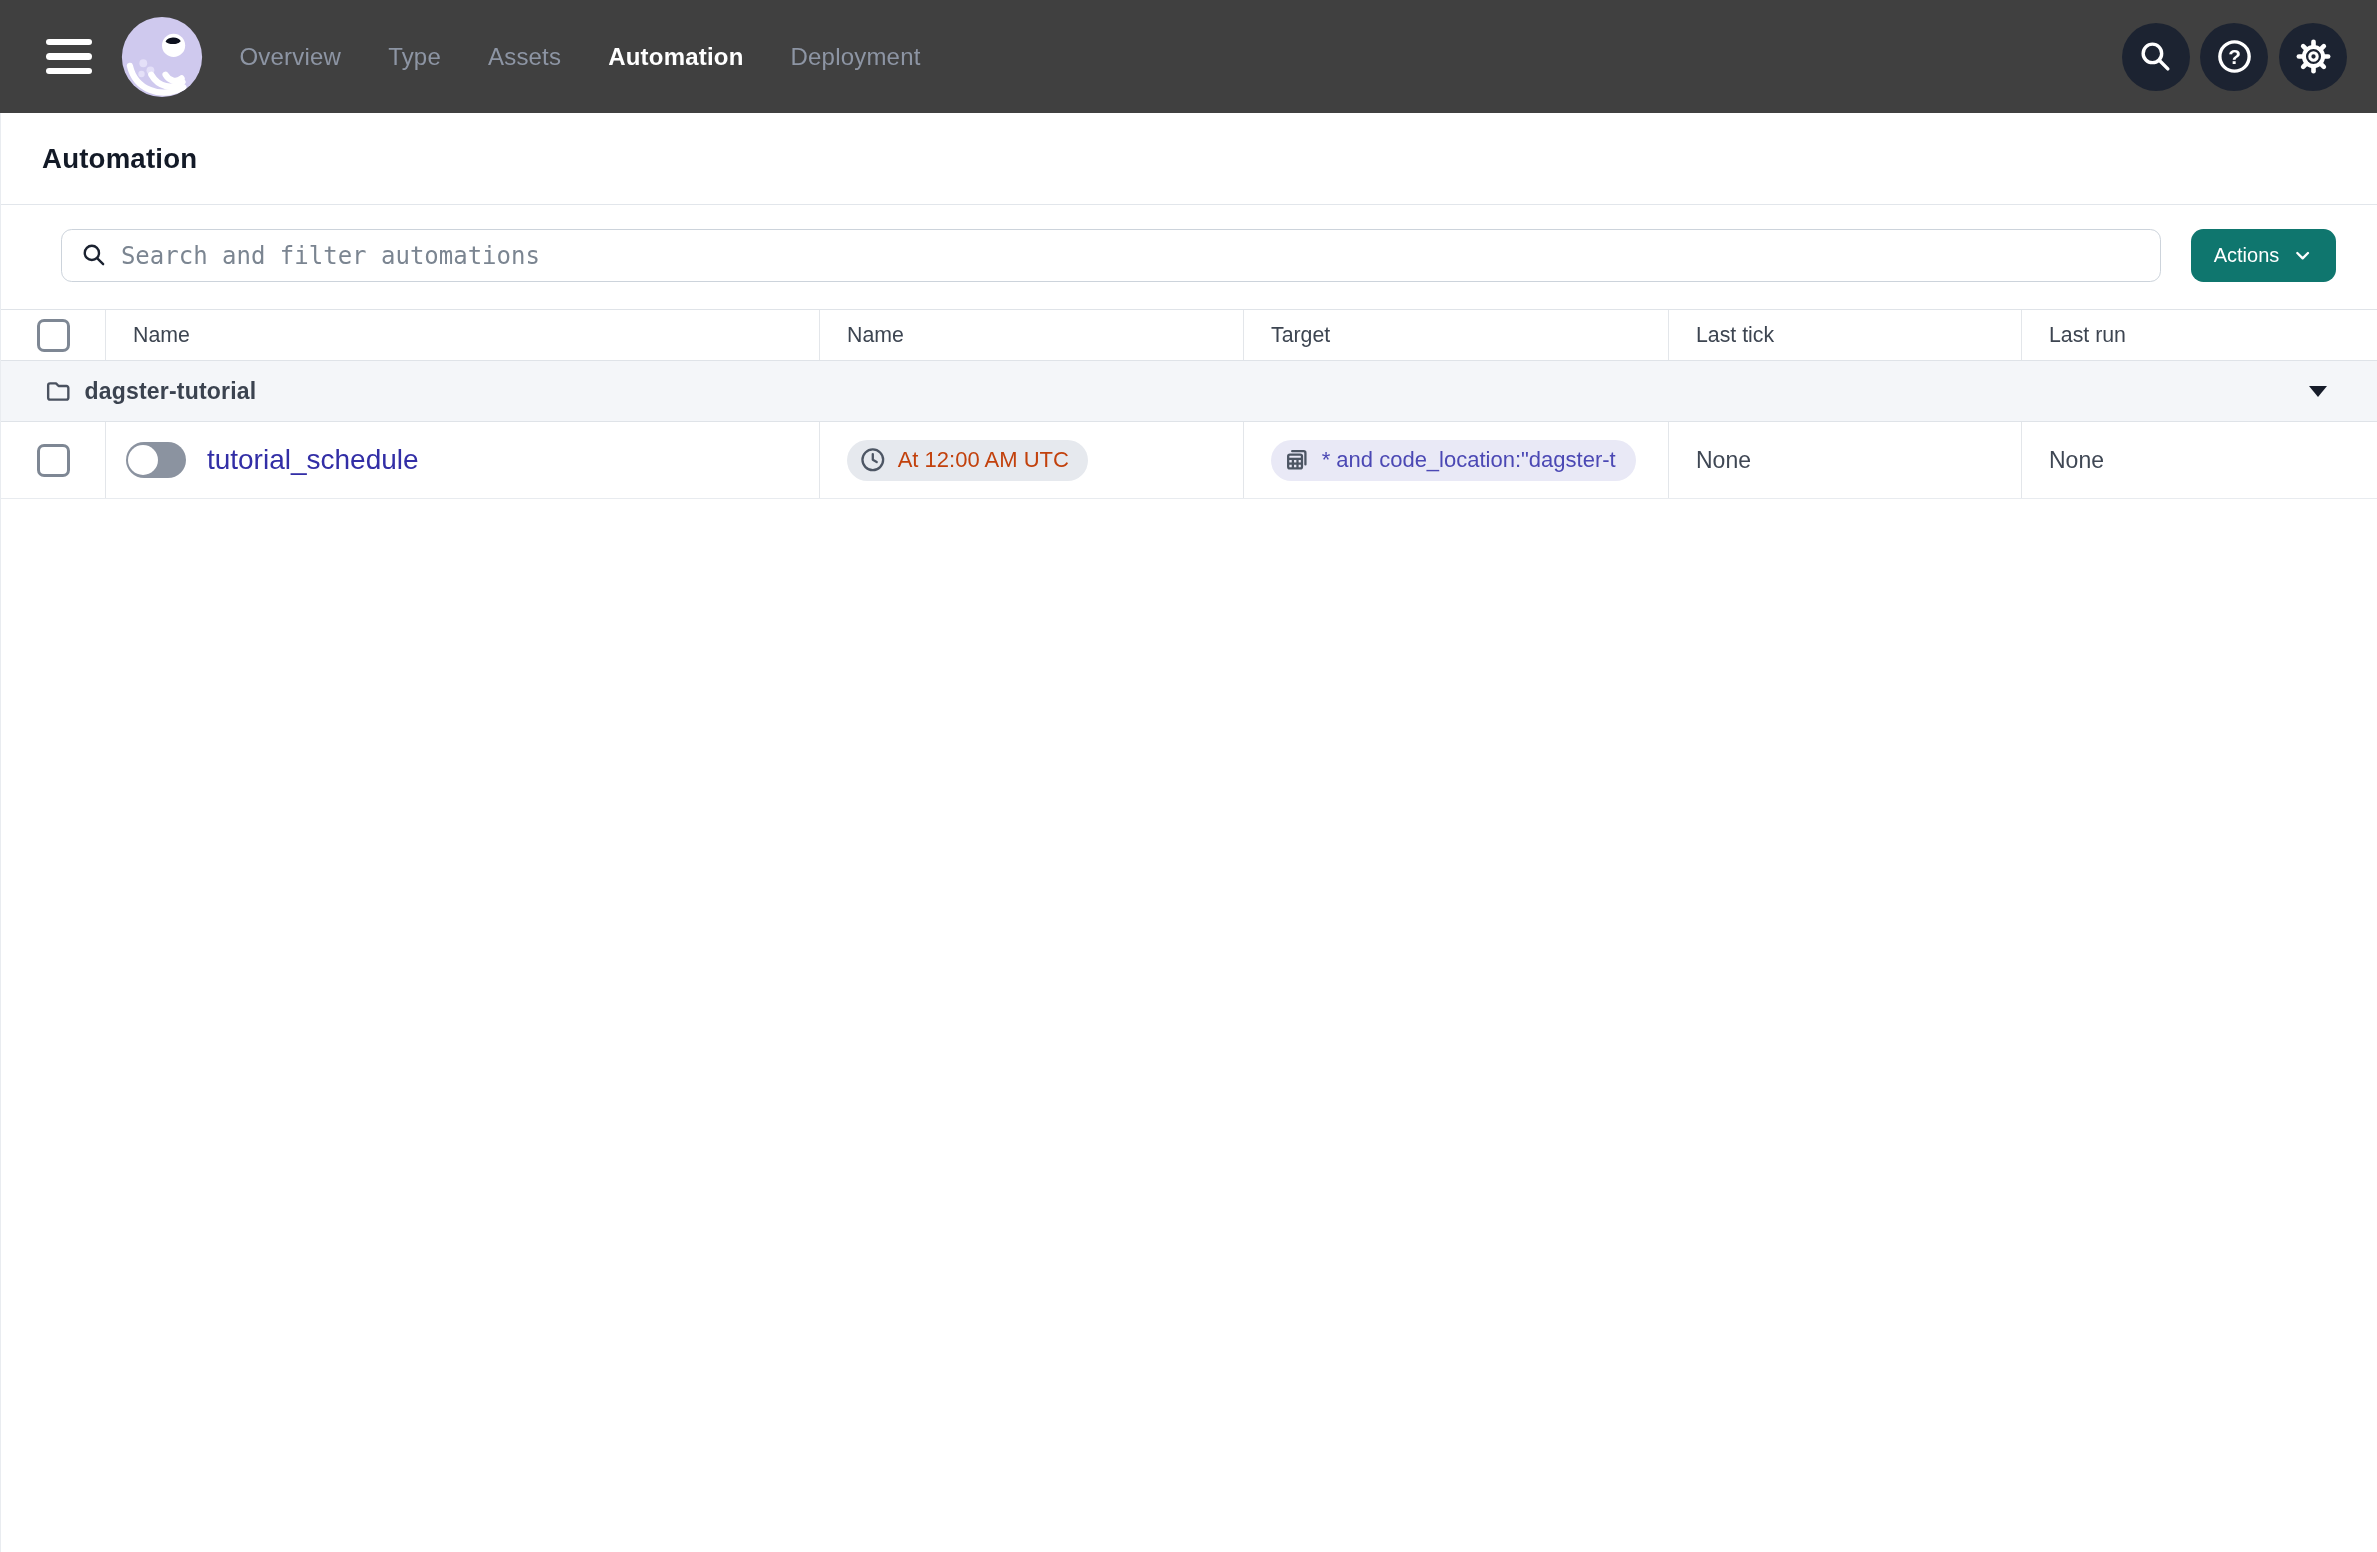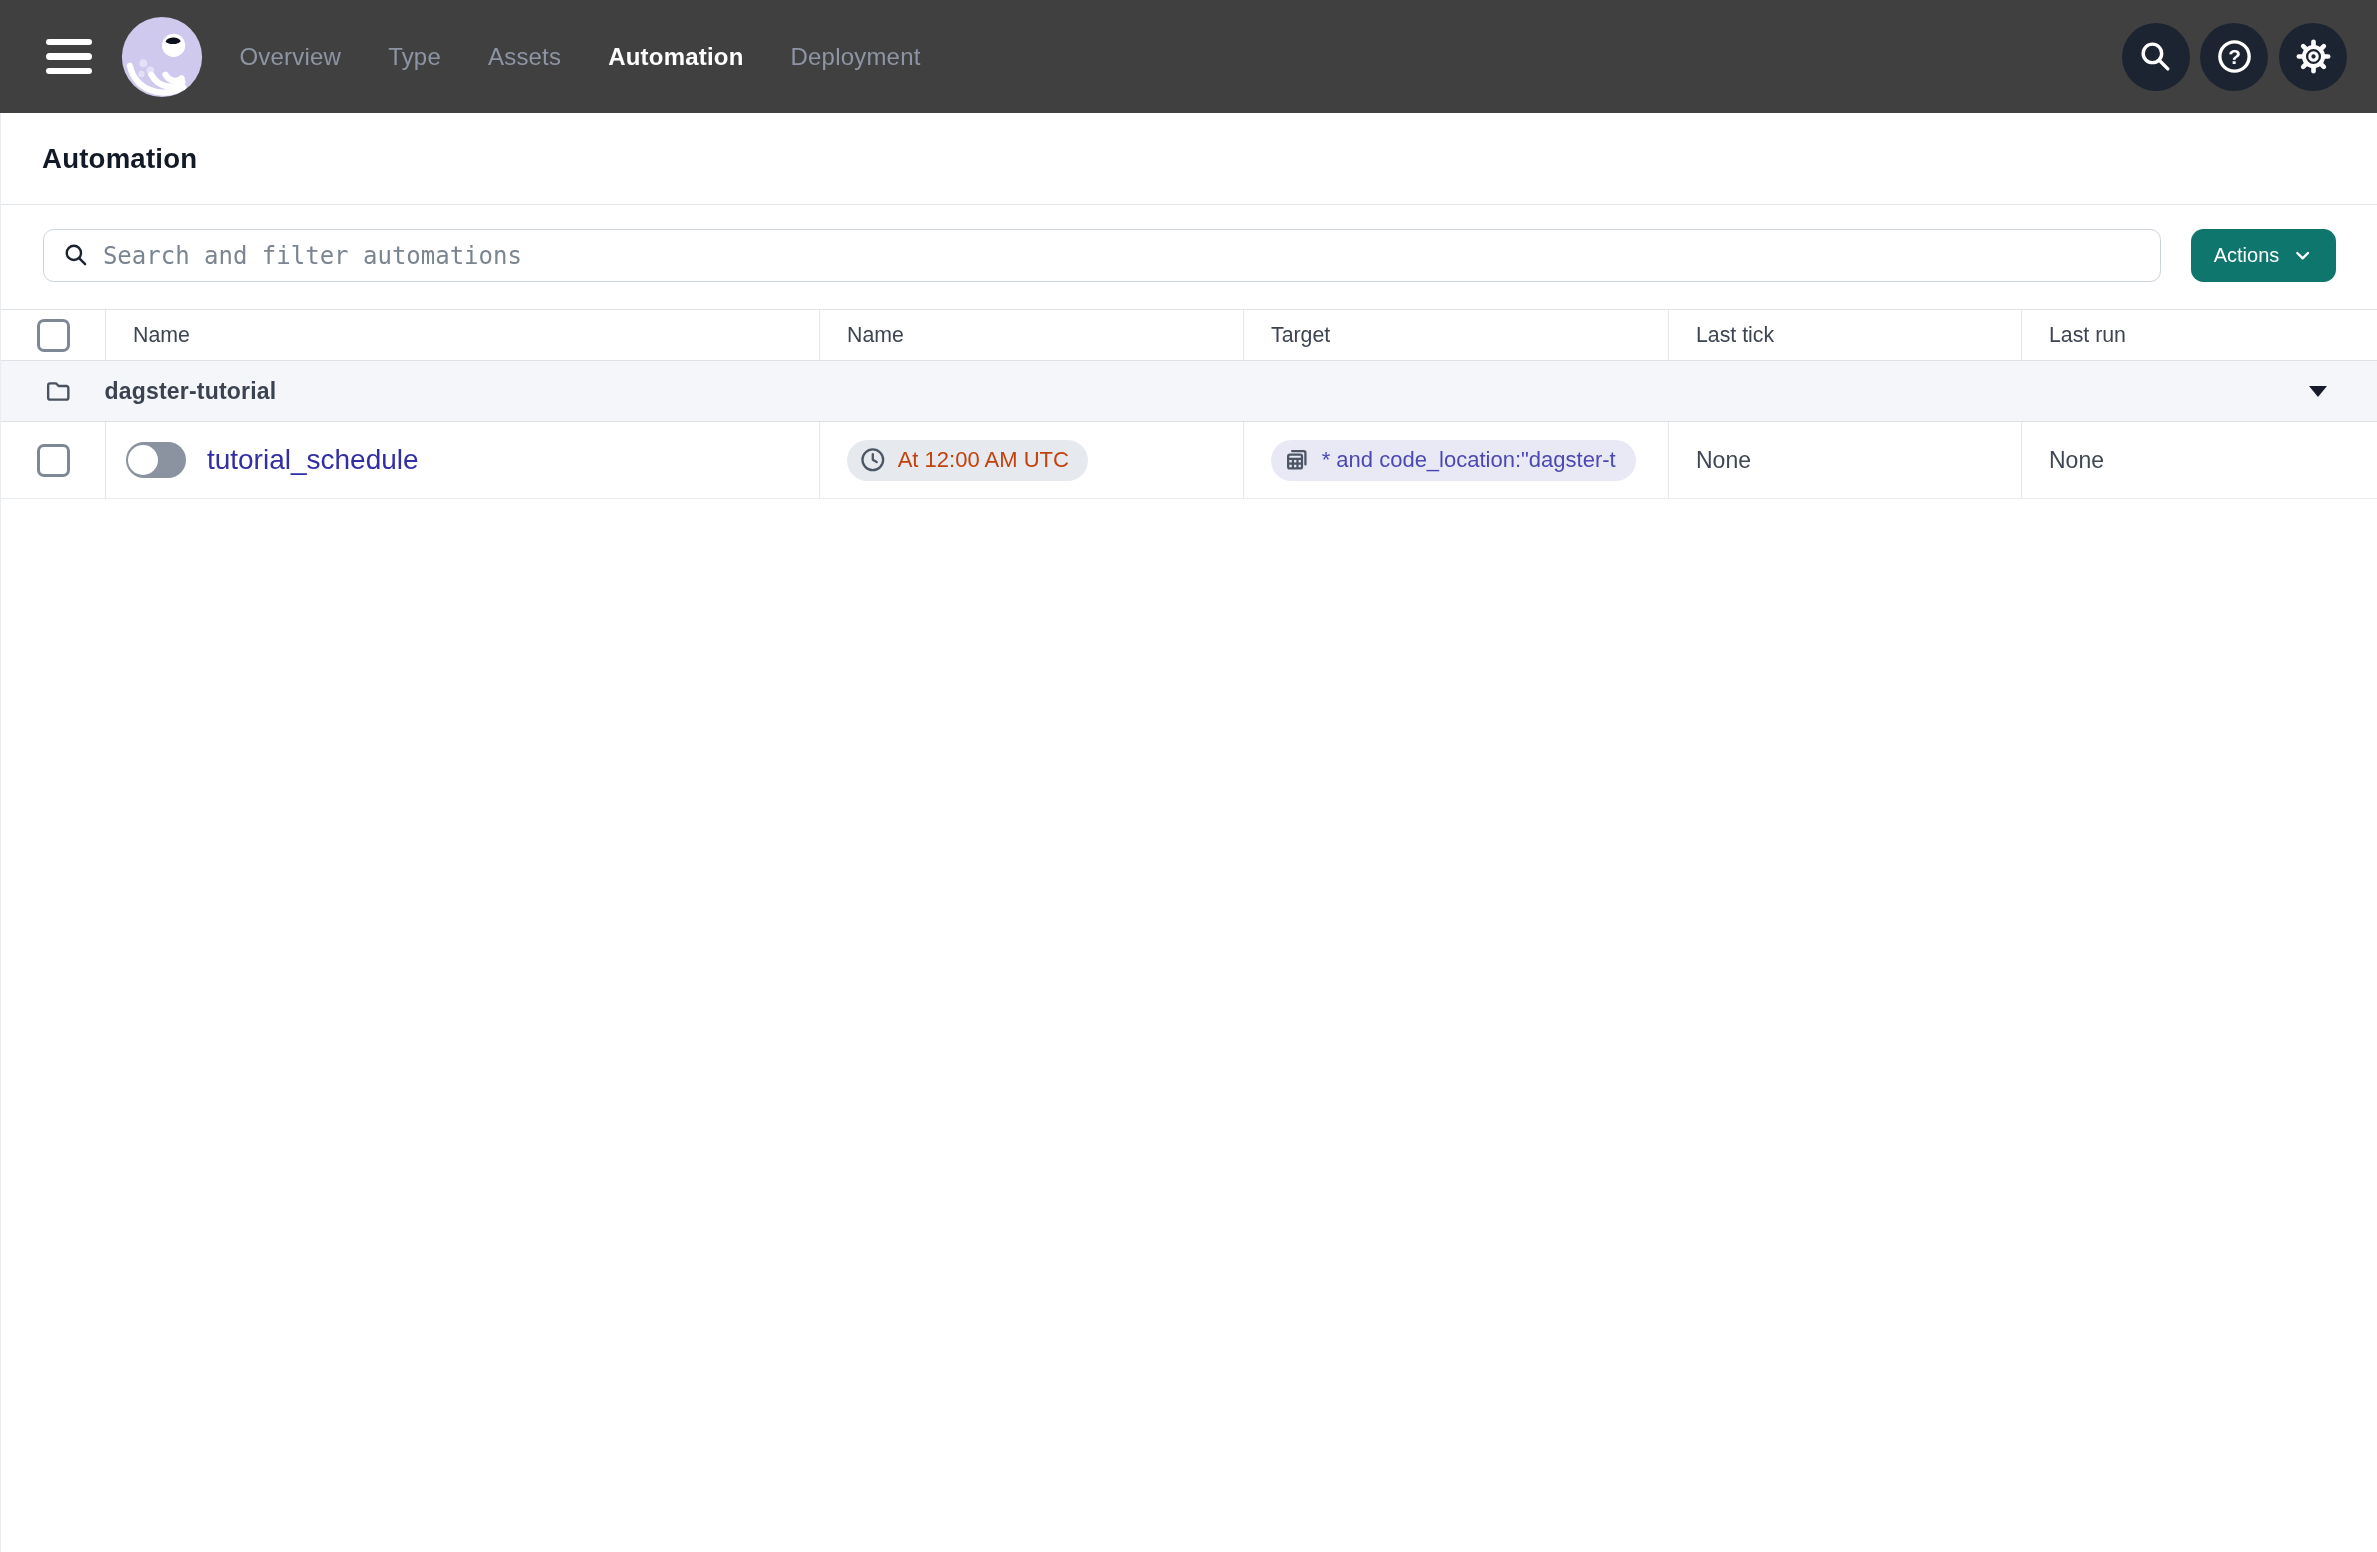--- a/index.html
+++ b/index.html
@@ -22,21 +22,21 @@
     display:flex; align-items:center; justify-content:center; cursor:pointer; }
   .circle-btn svg { width:37px; height:37px; }
 
   
   .content { border-left:1.8px solid #e9ecf0; min-height:1439px; }
 
   .title-bar { height:92px; display:flex; align-items:center; padding:0 41px;
     border-bottom:1.8px solid #e2e6eb; }
   .page-title { font-size:27.6px; font-weight:700; color:#131a27; letter-spacing:0.2px; }
 
-  .toolbar { display:flex; align-items:center; padding:24px 41px 27px 42px; gap:30px; }
+  .toolbar { display:flex; align-items:center; padding:24px 41px 27px 60px; gap:30px; }
   .search-box { flex:1; height:53px; border:1.8px solid #ccd3db; border-radius:10.7px;
     background:#fff; display:flex; align-items:center; padding:0 18px; gap:12.4px; }
   .search-box svg { width:28.5px; height:28.5px; flex:0 0 auto; }
   .search-input { flex:1; border:none; outline:none; background:transparent;
     font-family:"DejaVu Sans Mono","Liberation Mono",monospace;
     font-size:24px; color:#1b2230; }
   .search-input::placeholder { color:#7b8591; }
   .actions-btn { height:53px; padding:0 23px; border:none; border-radius:12.4px;
     background:#0f766e; color:#ffffff; font-size:20px; font-weight:500;
     display:flex; align-items:center; gap:12.4px; cursor:pointer;
@@ -51,21 +51,21 @@
   .cell:last-child { border-right:none; }
   .cell.center { justify-content:center; padding-left:0; }
 
   .thead { height:51px; border-bottom:1.8px solid #dfe3e8; }
   .th { font-size:21.3px; color:#3d4551; }
 
   .checkbox { width:33px; height:33px; border:3.6px solid #7e8794; border-radius:7.1px;
     background:#ffffff; cursor:pointer; flex:0 0 auto; }
 
   .group-row { height:61px; background:#f4f6f9; border-bottom:1.8px solid #dfe3e8;
-    display:flex; align-items:center; padding:0 48px 0 43px; gap:32px;
+    display:flex; align-items:center; padding:0 48px 0 43px; gap:12px;
     position:relative; cursor:pointer; }
   .group-row svg { width:28.5px; height:28.5px; flex:0 0 auto; }
   .group-name { font-size:23px; font-weight:700; color:#3b4350; letter-spacing:0.2px; }
   .caret-down { position:absolute; right:50px; top:50%; margin-top:-5.3px;
     width:0; height:0; border-left:9.8px solid transparent;
     border-right:9.8px solid transparent; border-top:11.6px solid #161c2a; cursor:pointer; }
 
   .data-row { height:77px; border-bottom:1.8px solid #e8ebef; }
   .name-cell { gap:21.3px; padding-left:19.6px; }
   .toggle { width:60px; height:36px; border-radius:18px; background:#8b93a0;

